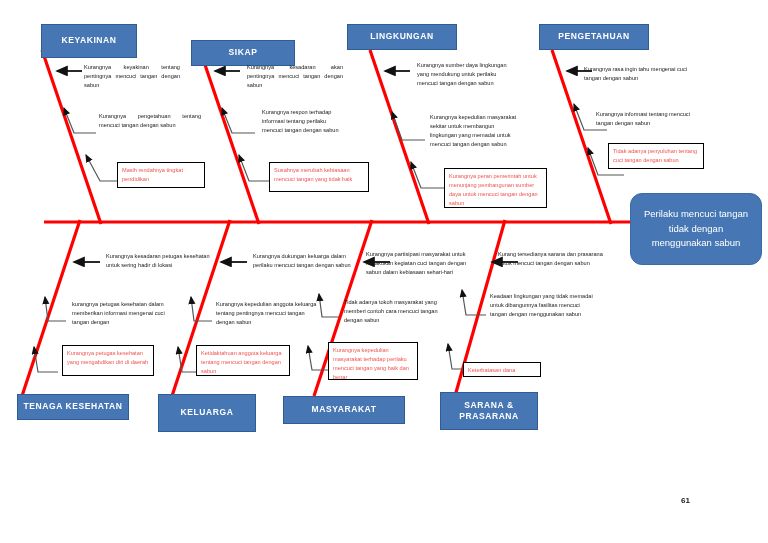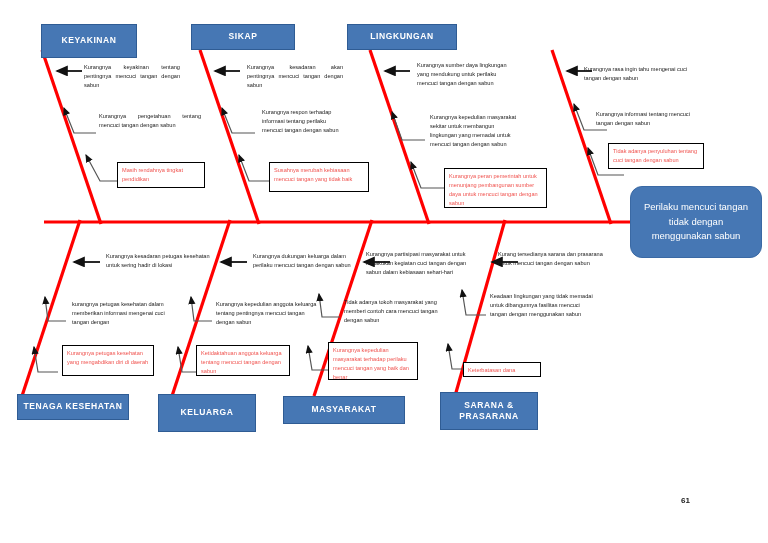--- a/index.html
+++ b/index.html
@@ -32,20 +32,21 @@
     background:#4677B4;
     border:1px solid #3A69A4;
     border-radius:12px;
     color:#ffffff;
     font-size:9.5px;
     line-height:1.55;
     display:flex;align-items:center;justify-content:center;
     text-align:center;
     padding:6px 8px;
     box-sizing:border-box;
+    margin-top:7px;
   }
 
   
   .cause-text{
     position:absolute;
     font-size:5.6px;
     line-height:1.62;
     color:#1a1a1a;
     text-align:justify;
   }
@@ -123,25 +124,28 @@
     <path d="M340,317 L322,317 L319,294" stroke="#555" stroke-width="1.2" fill="none" marker-end="url(#blkarrow)"></path>
     <path d="M330,370 L312,370 L308,346" stroke="#555" stroke-width="1.2" fill="none" marker-end="url(#blkarrow)"></path>
 
     <path d="M486,315 L466,315 L462,290" stroke="#555" stroke-width="1.2" fill="none" marker-end="url(#blkarrow)"></path>
     <path d="M470,369 L452,369 L448,344" stroke="#555" stroke-width="1.2" fill="none" marker-end="url(#blkarrow)"></path>
   </svg>
 
   <div class="cat-box" style="left:41px;top:24px;width:96px;height:34px;">
     <span>KEYAKINAN</span>
   </div>
-  <div class="cat-box" style="left:191px;top:24px;width:104px;height:26px;">
+  <div class="cat-box" style="left:191px;top:40px;width:104px;height:26px;">
     <span>SIKAP</span>
   </div>
   <div class="cat-box" style="left:347px;top:24px;width:110px;height:26px;">
     <span>LINGKUNGAN</span>
+  </div>
+  <div class="cat-box" style="left:539px;top:24px;width:110px;height:26px;">
+    <span>PENGETAHUAN</span>
   </div>
 
   <div class="cause-text" style="left:84px;top:63px;width:96px;">Kurangnya keyakinan tentang pentingnya mencuci tangan dengan sabun</div>
   <div class="cause-text" style="left:99px;top:112px;width:102px;">Kurangnya pengetahuan tentang mencuci tangan dengan sabun</div>
   <div class="red-box" style="left:117px;top:162px;width:88px;height:26px;">Masih rendahnya tingkat pendidikan</div>
 
   <div class="cause-text" style="left:247px;top:63px;width:96px;">Kurangnya kesadaran akan pentingnya mencuci tangan dengan sabun</div>
   <div class="cause-text left" style="left:262px;top:108px;width:82px;">Kurangnya respon terhadap informasi tentang perilaku mencuci tangan dengan sabun</div>
   <div class="red-box" style="left:269px;top:162px;width:100px;height:30px;">Susahnya merubah kebiasaan mencuci tangan yang tidak baik</div>
 

